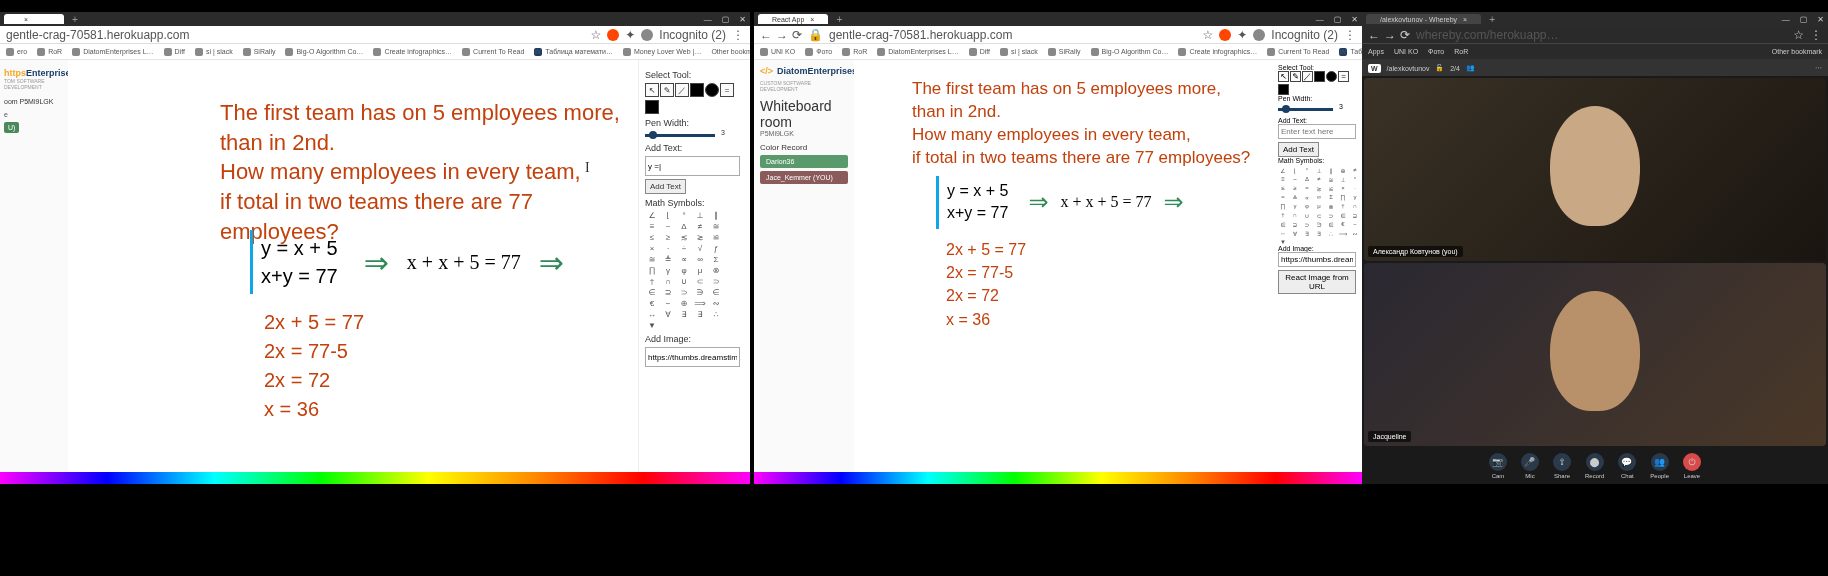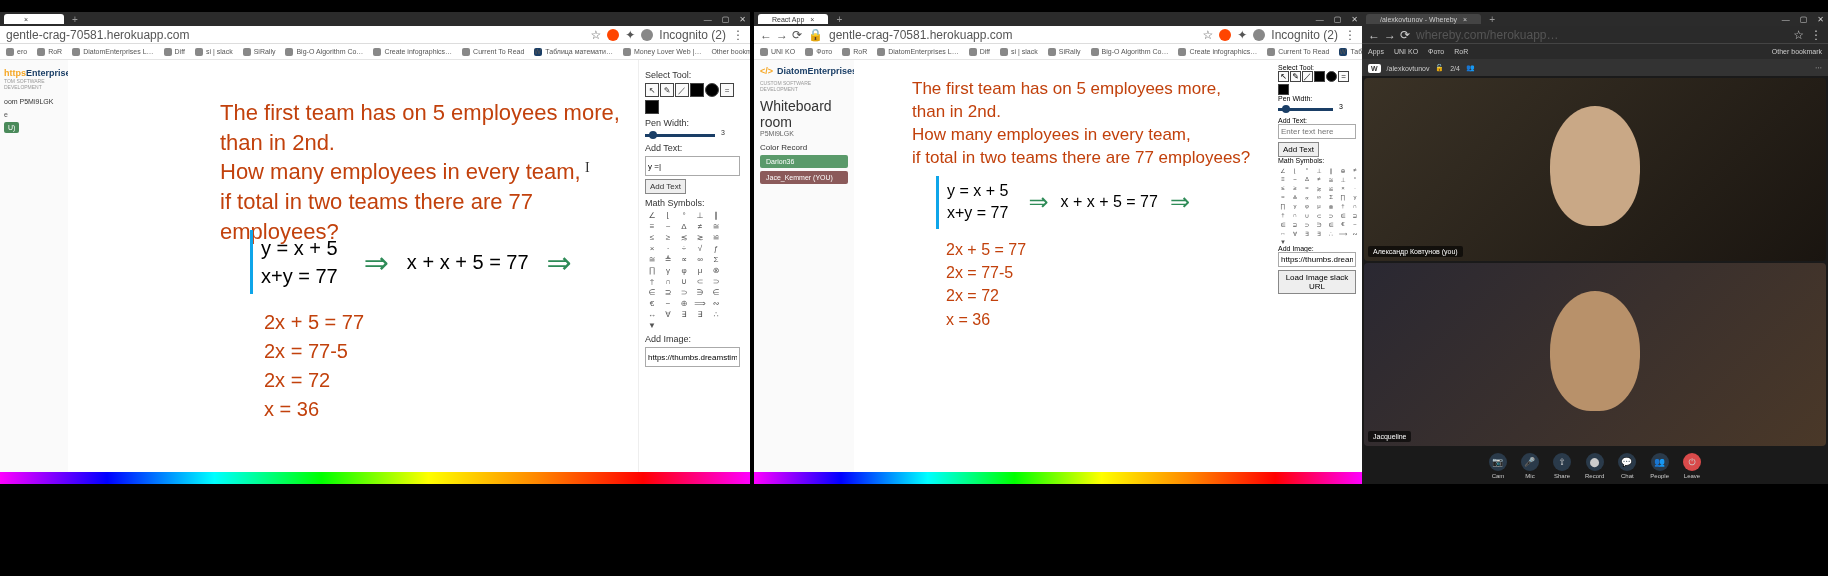--- a/index.html
+++ b/index.html
@@ -32,21 +32,21 @@
 .logo-sub{font-size:5px;color:#999}
 .leftnav .roomid{color:#333;padding:4px;font-size:7px}
 .leftnav .navrow{padding:2px 4px}
 .leftnav .navbtn{background:#4a8a5a;color:#fff;padding:2px 4px;border-radius:2px;display:inline-block;font-size:7px}
 .whiteboard{flex:1;position:relative;background:#fff}
 .wb-text{position:absolute;font-family:serif;color:#c2410c}
 .wb-problem{left:152px;top:38px;font-size:22px;line-height:1.35}
 .wb-system{position:absolute;display:flex;align-items:center;gap:18px}
 .system-box{border-left:3px solid #0ea5e9;padding:4px 8px;font-size:20px;line-height:1.4;font-family:serif}
 .arrow{color:#2e8b57;font-size:30px}
-.eq-block{font-family:Liberation Sans, sans-serif;font-size:20px;line-height:1.4}
+.eq-block{font-family:Liberation Serif, serif;font-size:20px;line-height:1.4}
 .panel{width:112px;background:#fff;border-left:1px solid #eee;padding:6px;font-size:9px;color:#333;overflow:hidden}
 .panel .label{margin:4px 0 3px}
 .toolrow{display:flex;gap:1px;flex-wrap:wrap}
 .toolbtn{width:14px;height:14px;border:1px solid #444;background:#fafafa;display:inline-flex;align-items:center;justify-content:center;font-size:8px;cursor:pointer}
 .toolbtn.black{background:#000}
 .slider-track{width:70px;height:3px;background:#1a3e66;position:relative;margin:6px 0}
 .slider-knob{position:absolute;left:4px;top:-3px;width:8px;height:8px;border-radius:50%;background:#1a3e66}
 .slider-val{position:absolute;right:-10px;top:-5px;font-size:7px}
 .textinput{width:95px;height:20px;border:1px solid #aaa;font-size:8px;padding:2px}
 .addbtn{border:1px solid #888;background:#eee;padding:2px 4px;font-size:8px;cursor:pointer;margin-top:3px;display:inline-block}
@@ -451,21 +451,21 @@
           <span>∀</span>
           <span>∃</span>
           <span>∃</span>
           <span>∴</span>
           <span>⟹</span>
           <span>∾</span>
         <span>▼</span>
       </div>
       <div class="label">Add Image:</div>
       <input class="textinput" value="https://thumbs.dreamstime.co" style="">
-      <div class="addbtn" style="text-align:center;width:78px">Load Image slack URL</div>
+      <div class="addbtn" style="text-align:center;width:78px">React Image from URL</div>
     </div>
   </div>
   <div class="colorband"></div>
 </div>
 
 <div class="whereby">
   <div class="tabbar">
     <div class="tab">
         <span>/alexkovtunov - Whereby</span>
         <span class="tab-close">×</span>

